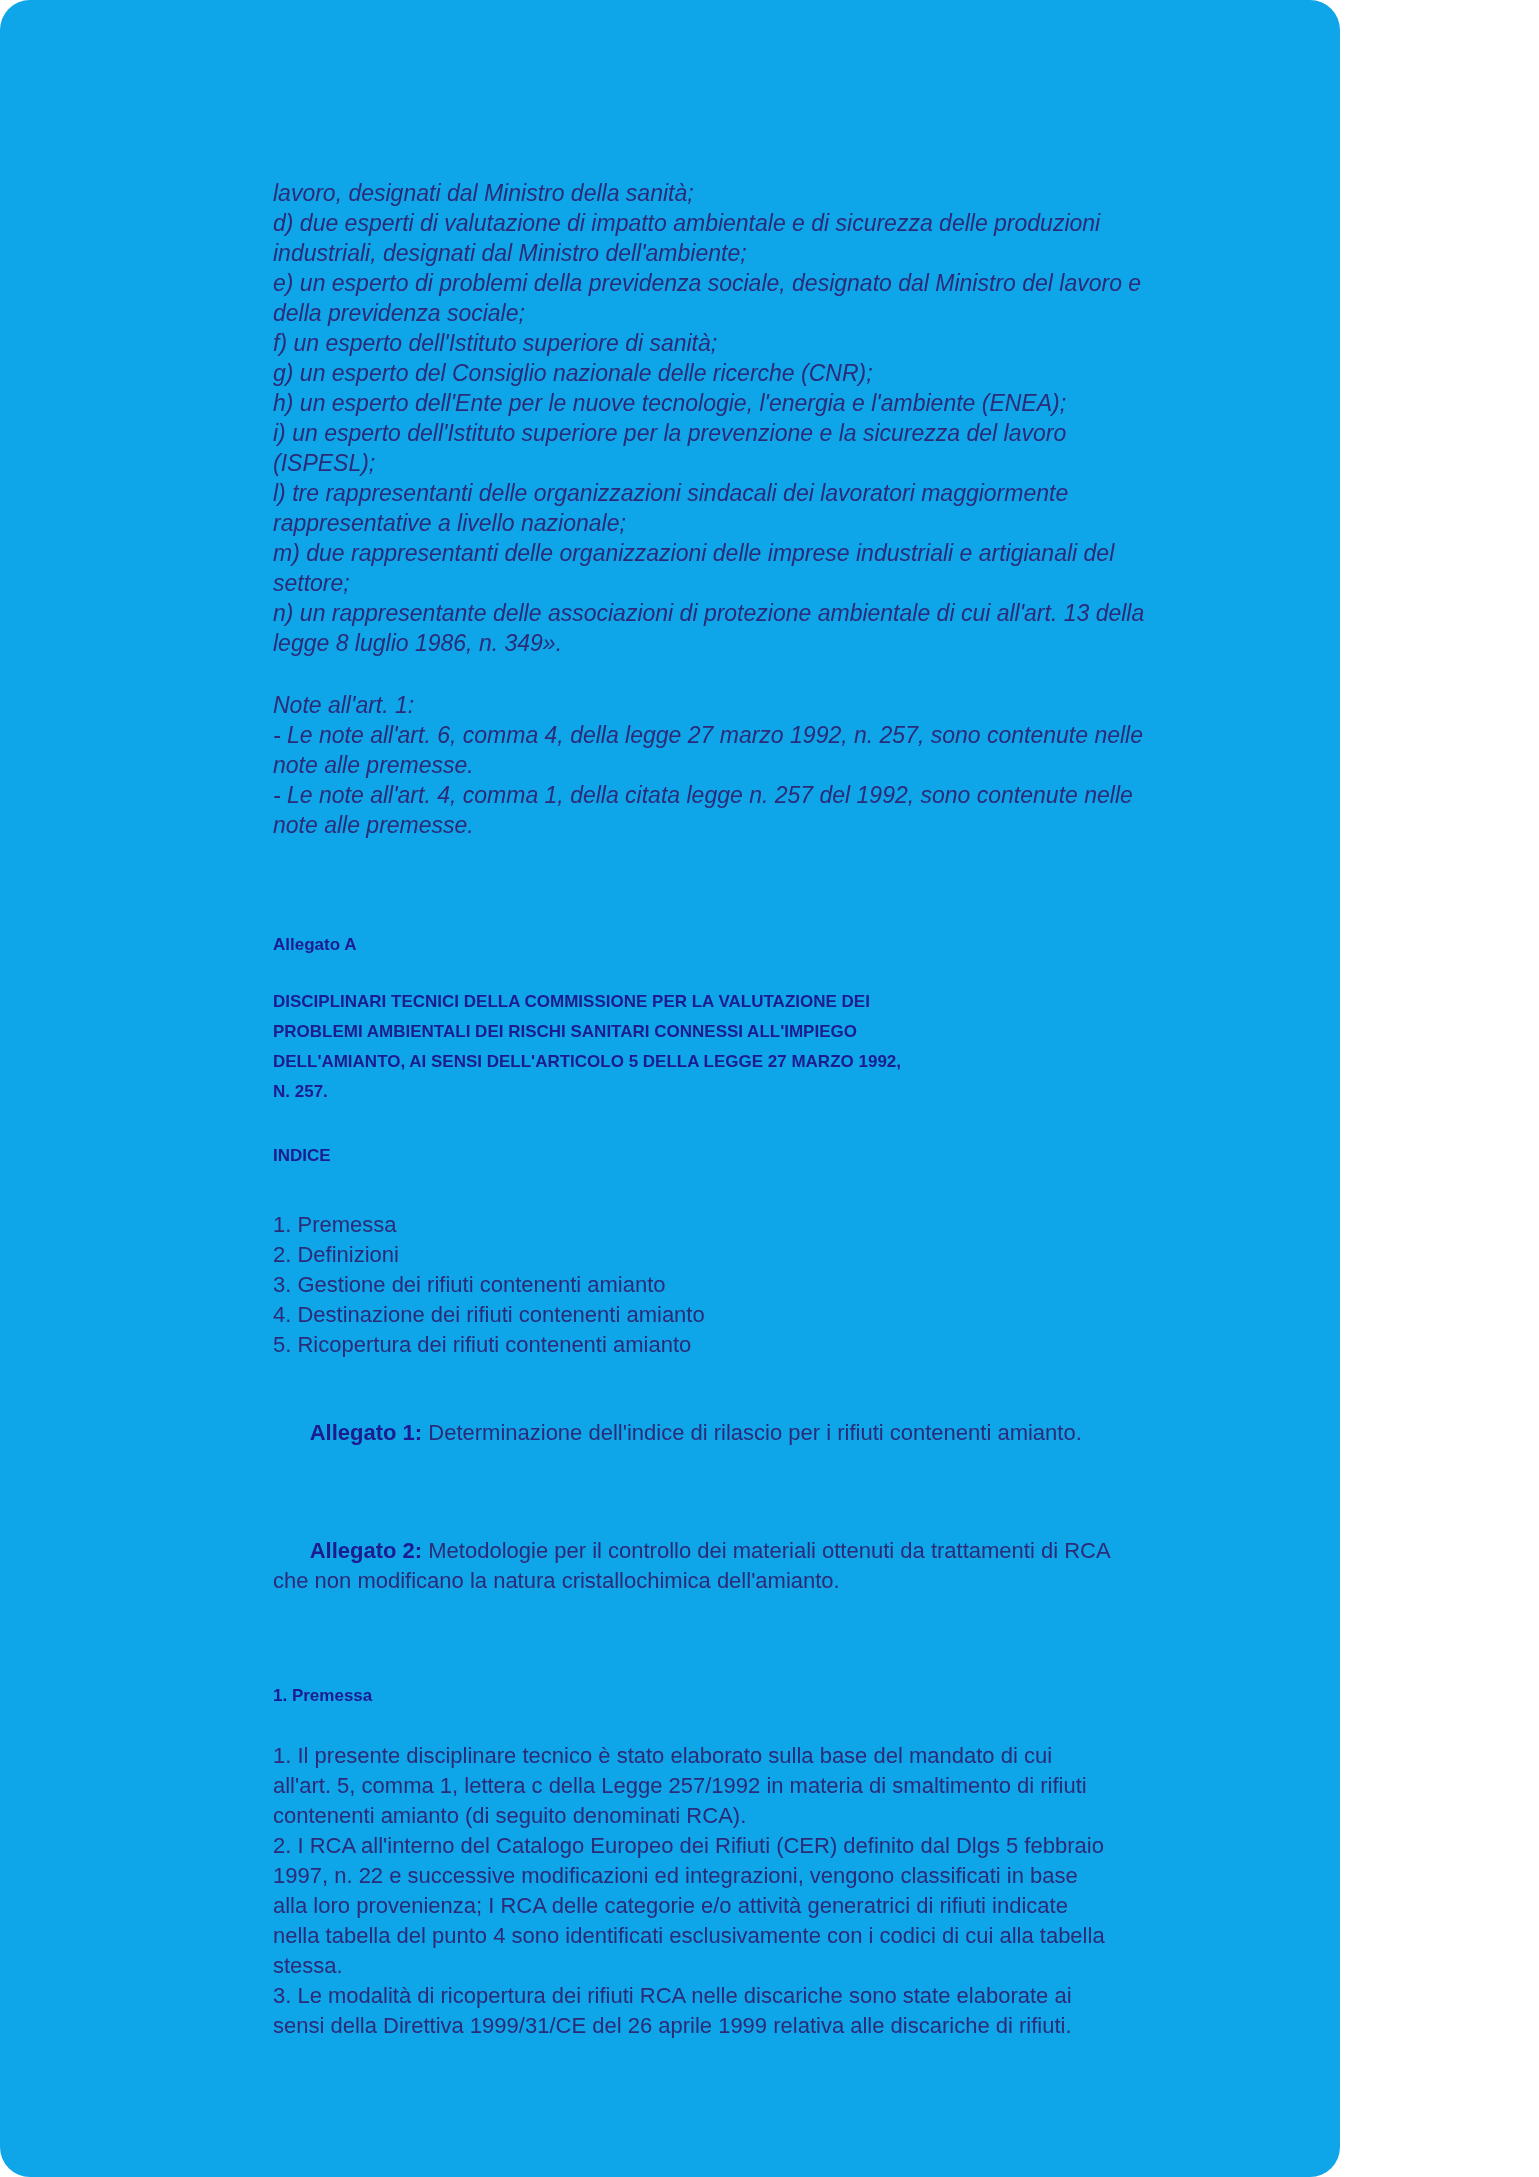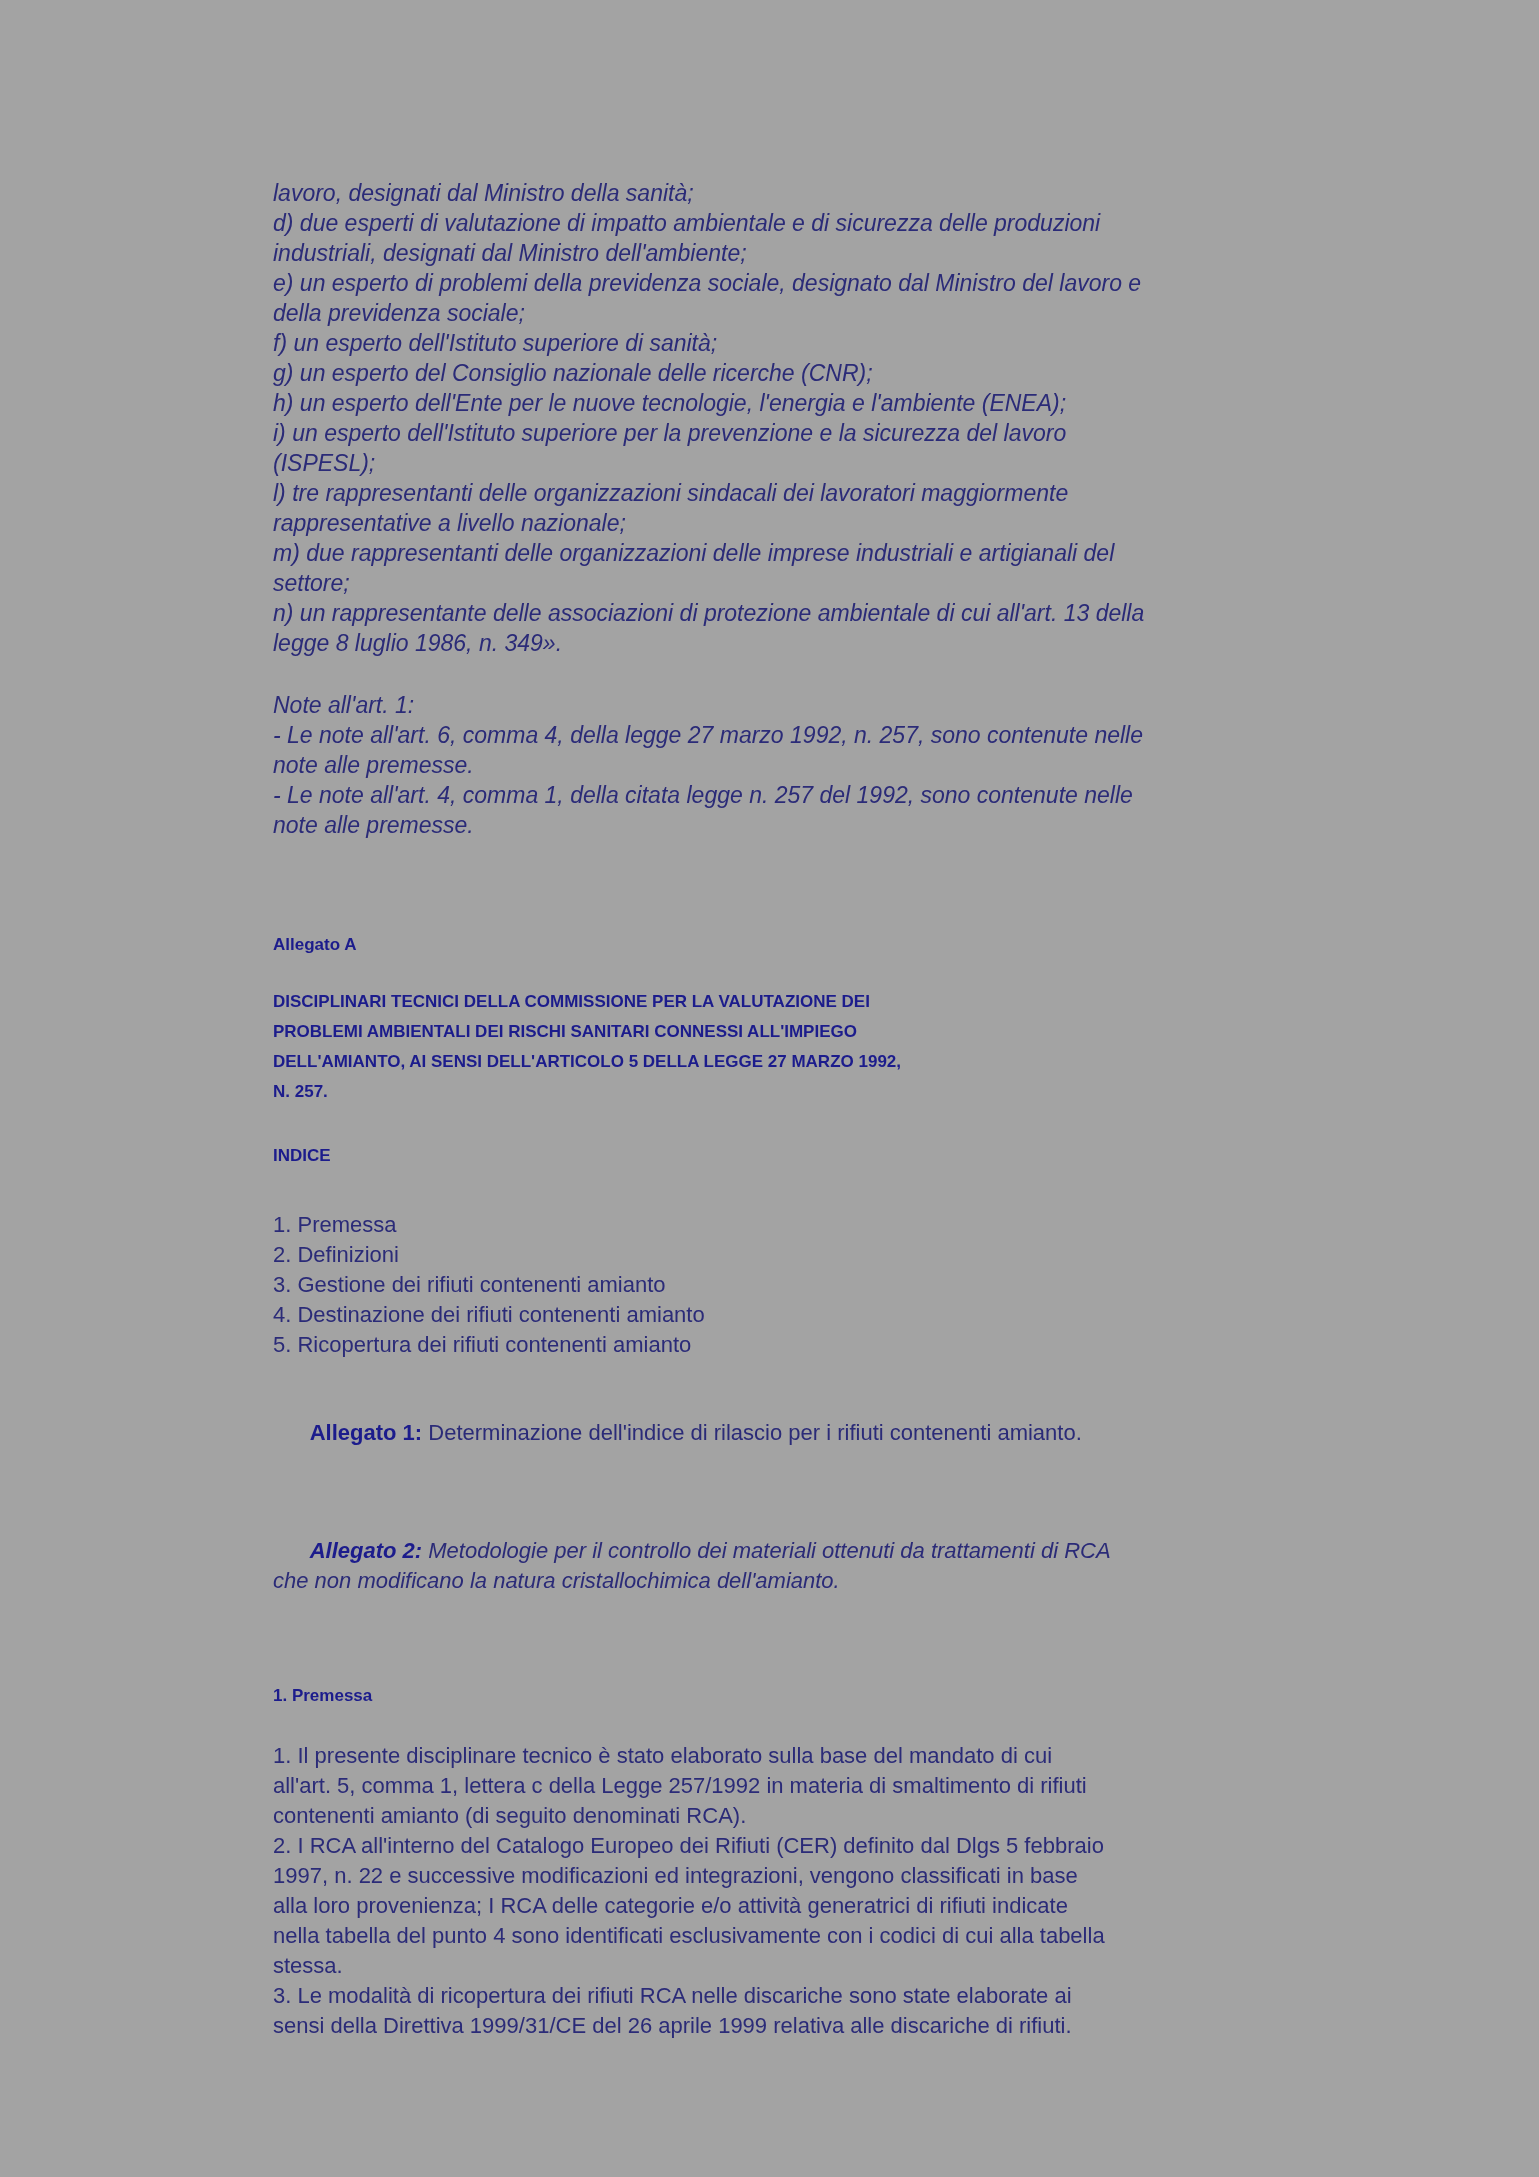--- a/index.html
+++ b/index.html
@@ -2,25 +2,26 @@
 <html><head>
 <meta charset="utf-8">
 <style>
   html, body {
     margin: 0;
     padding: 0;
     background: #ffffff;
   }
   .page {
     position: relative;
-    width: 1539px;
+    width: 1340px;
     height: 2177px;
-    background: #a3a3a3;
+    background: #0ea5e9;
     overflow: hidden;
     font-family: "Liberation Sans", sans-serif;
+    border-radius: 30px;
   }
   .content {
     position: absolute;
     left: 273px;
     top: 178px;
     width: 1100px;
     color: #2b2b78;
     font-size: 22px;
     line-height: 30px;
   }
@@ -60,21 +61,21 @@
   }
   .allegato-row {
     white-space: pre;
     line-height: 30px;
   }
   .allegato-row .label {
     font-weight: bold;
     color: #1c1c8c;
   }
   .alleg-1 { margin-top: 28px; }
-  .alleg-2 { margin-top: 28px; font-style: italic; }
+  .alleg-2 { margin-top: 28px; }
   .alleg-3 { margin-top: 30px; }
   .premessa-heading {
     margin-top: 55px;
   }
   .premessa-body {
     margin-top: 30px;
   }
 </style>
 </head>
 <body>

